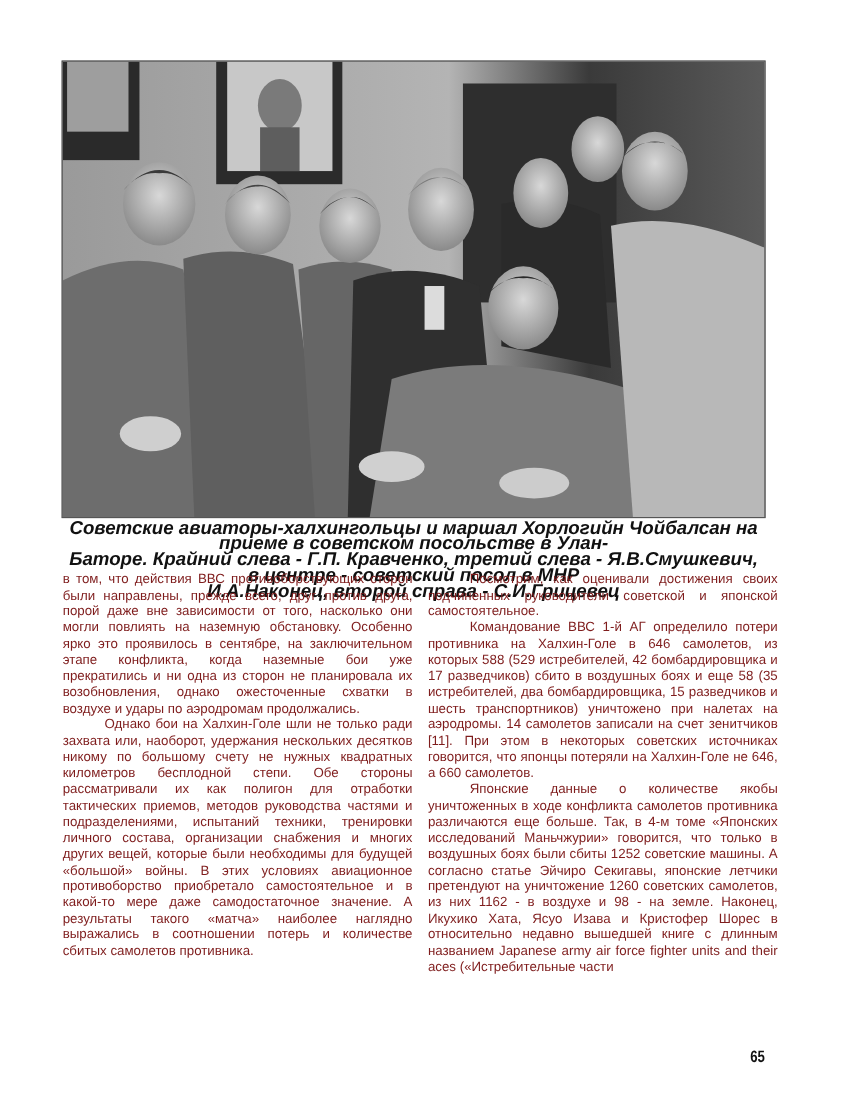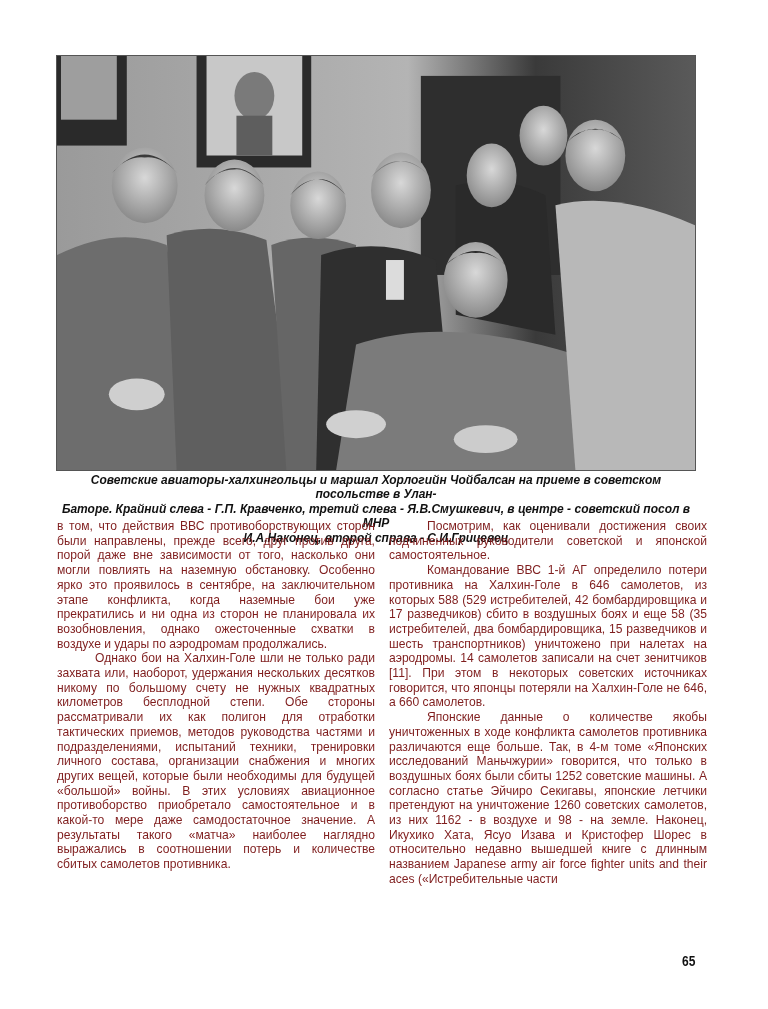--- a/index.html
+++ b/index.html
@@ -3,21 +3,21 @@
 <meta charset="utf-8">
 <style>
   html, body { margin: 0; padding: 0; background: #ffffff; }
   body { width: 768px; height: 1009px; position: relative; overflow: hidden;
          font-family: "Liberation Sans", sans-serif; color: #1a1a1a; }
   .photo { position: absolute; left: 56px; top: 55px; width: 640px; height: 416px;
            border: 1px solid #555; box-sizing: border-box; overflow: hidden; background: #8a8a8a; }
   .photo svg { display: block; width: 100%; height: 100%; }
   .caption { position: absolute; left: 56px; top: 473px; width: 640px;
              font-family: "Liberation Sans", sans-serif; font-weight: bold; font-style: italic;
-             font-size: 12px; line-height: 14.4px; text-align: center; color: #111; }
+             font-size: 17px; line-height: 14.4px; text-align: center; color: #111; }
   .caption p { margin: 0; }
   .col { position: absolute; top: 519px; width: 318px; font-size: 12.1px; line-height: 14.7px;
          text-align: justify; color: #7f1d1d; }
   .col-left { left: 57px; }
   .col-right { left: 389px; }
   .col p { margin: 0; text-indent: 0; hyphens: manual; }
   .col p.ind { text-indent: 38px; }
   .page-number { position: absolute; left: 682px; top: 952px; font-weight: bold;
                  font-size: 15px; font-family: "Liberation Sans", sans-serif; color: #111;
                  transform: scaleX(0.8); transform-origin: left; }

